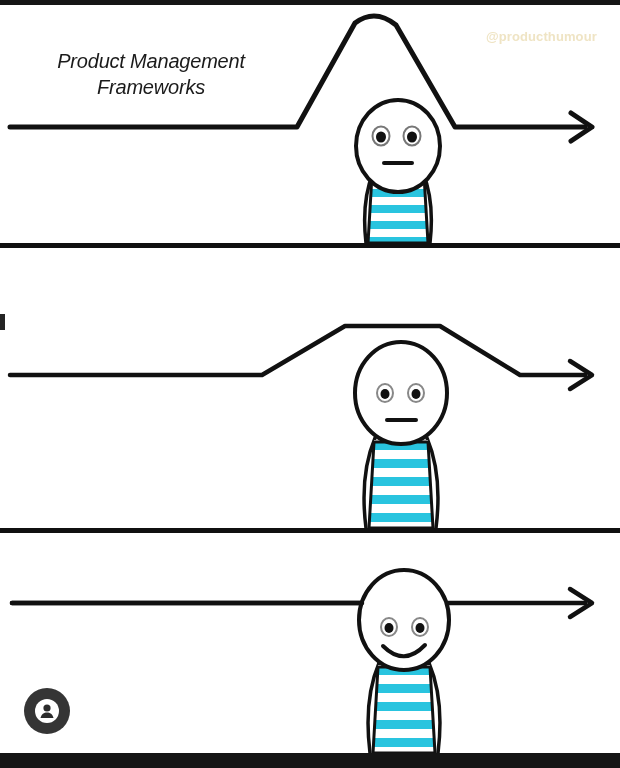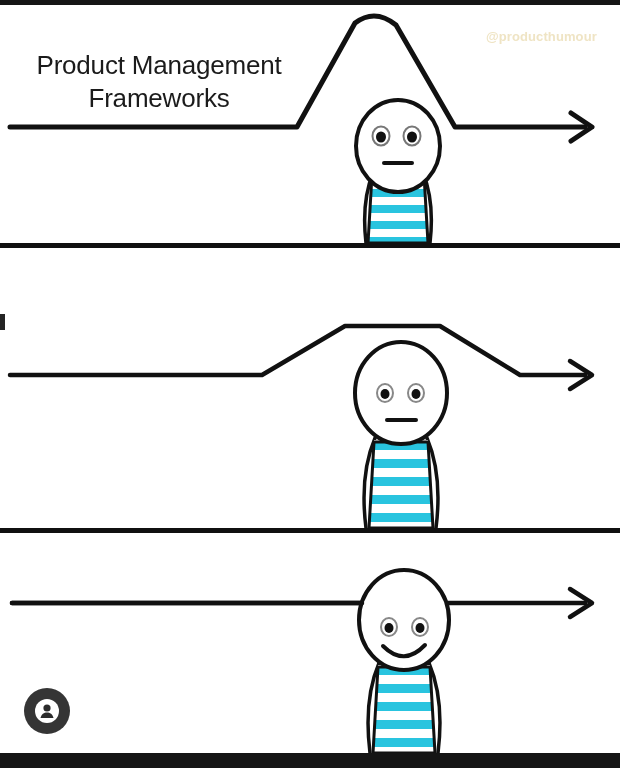--- a/index.html
+++ b/index.html
@@ -60,24 +60,25 @@
     color: #1b1b1b;
     font-family: "Liberation Sans", sans-serif;
     font-weight: 400;
     text-align: center;
     line-height: 1.28;
     letter-spacing: -0.2px;
     white-space: pre-line;
     z-index: 4;
   }
   #caption-1 {
-    left: 20px;
+    left: 12px;
     top: 44px;
     width: 278px;
-    font-size: 26px;
+    font-size: 20px;
+    font-style: italic;
   }
 
   .watermark {
     position: absolute;
     left: 466px;
     top: 24px;
     font-size: 13px;
     font-weight: 700;
     color: #efe4c4;
     letter-spacing: 0.1px;

